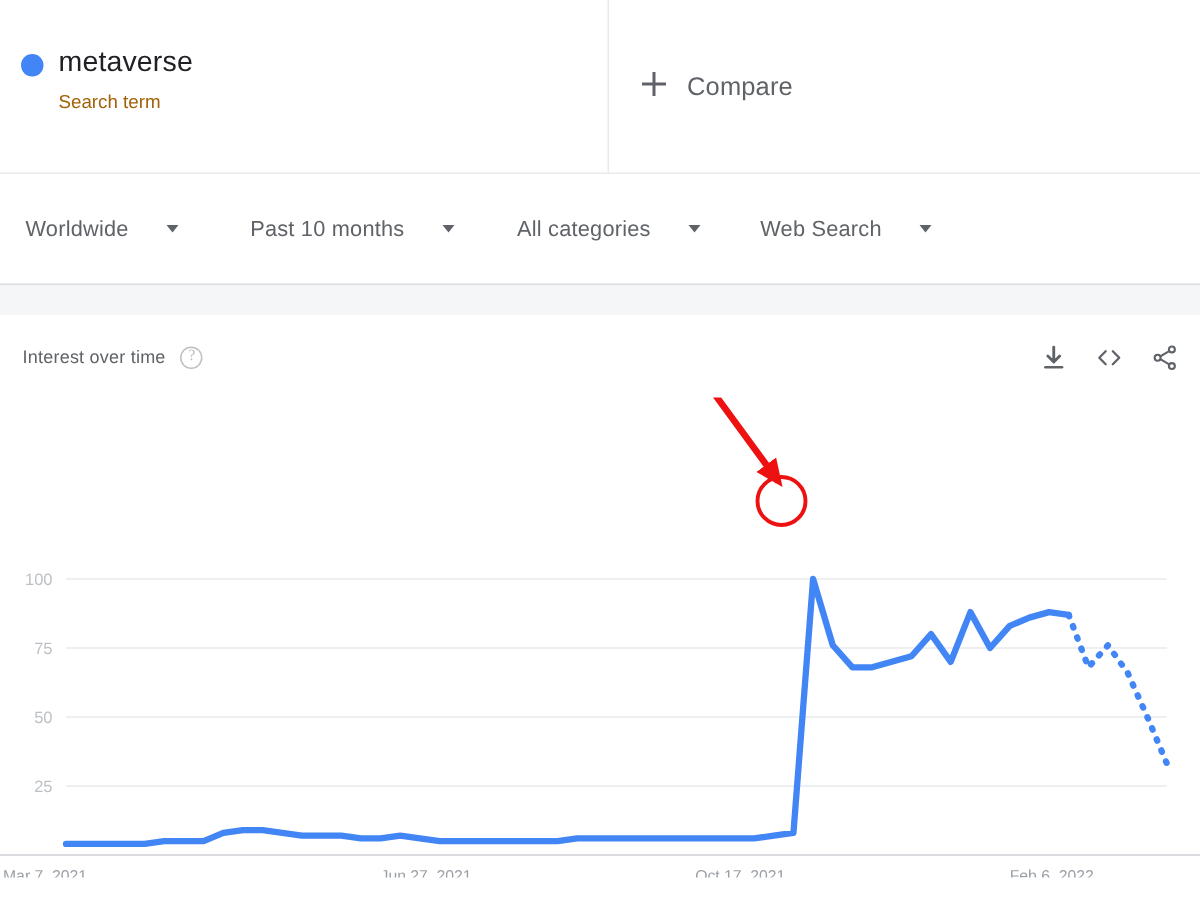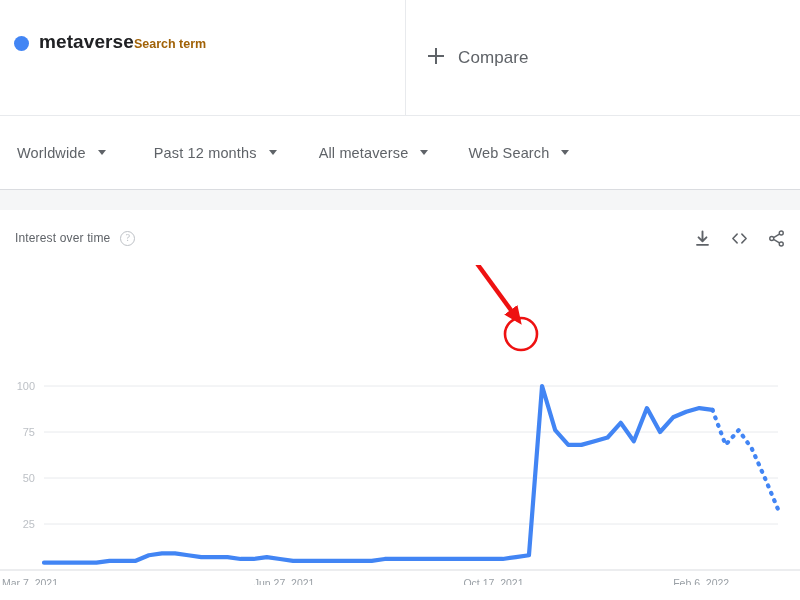--- a/index.html
+++ b/index.html
@@ -46,21 +46,21 @@
   .term-dot {
     width: 15px;
     height: 15px;
     border-radius: 50%;
     background: #4285f4;
     margin-top: 6px;
     margin-right: 10px;
     flex: none;
   }
 
-  .term-text { display: flex; flex-direction: row; font-weight: bold; }
+  .term-text { display: flex; flex-direction: column; }
 
   .term-title {
     font-size: 19px;
     color: #202124;
     line-height: 24px;
     letter-spacing: 0.1px;
   }
 
   .term-sub {
     font-size: 12.5px;
@@ -115,21 +115,21 @@
     background: #ffffff;
     border-bottom: 1px solid #dadce0;
     display: flex;
     align-items: center;
     padding-left: 15px;
   }
 
   .filter {
     display: inline-flex;
     align-items: center;
-    gap: 12px;
+    gap: 25px;
     cursor: pointer;
     background: none;
     border: none;
     font-family: inherit;
     margin-right: 32px;
     padding: 4px 2px;
   }
 
   .filter-label {
     font-size: 14.5px;
@@ -257,26 +257,26 @@
   </div>
 
   <div class="filterbar">
 
     <button class="filter" style="margin-right:44px">
       <span class="filter-label">Worldwide</span>
       <span class="caret"></span>
     </button>
 
     <button class="filter" style="margin-right:38px">
-      <span class="filter-label">Past 12 months</span>
+      <span class="filter-label">Past 10 months</span>
       <span class="caret"></span>
     </button>
 
     <button class="filter" style="margin-right:36px">
-      <span class="filter-label">All metaverse</span>
+      <span class="filter-label">All categories</span>
       <span class="caret"></span>
     </button>
 
     <button class="filter">
       <span class="filter-label">Web Search</span>
       <span class="caret"></span>
     </button>
 
   </div>
 

